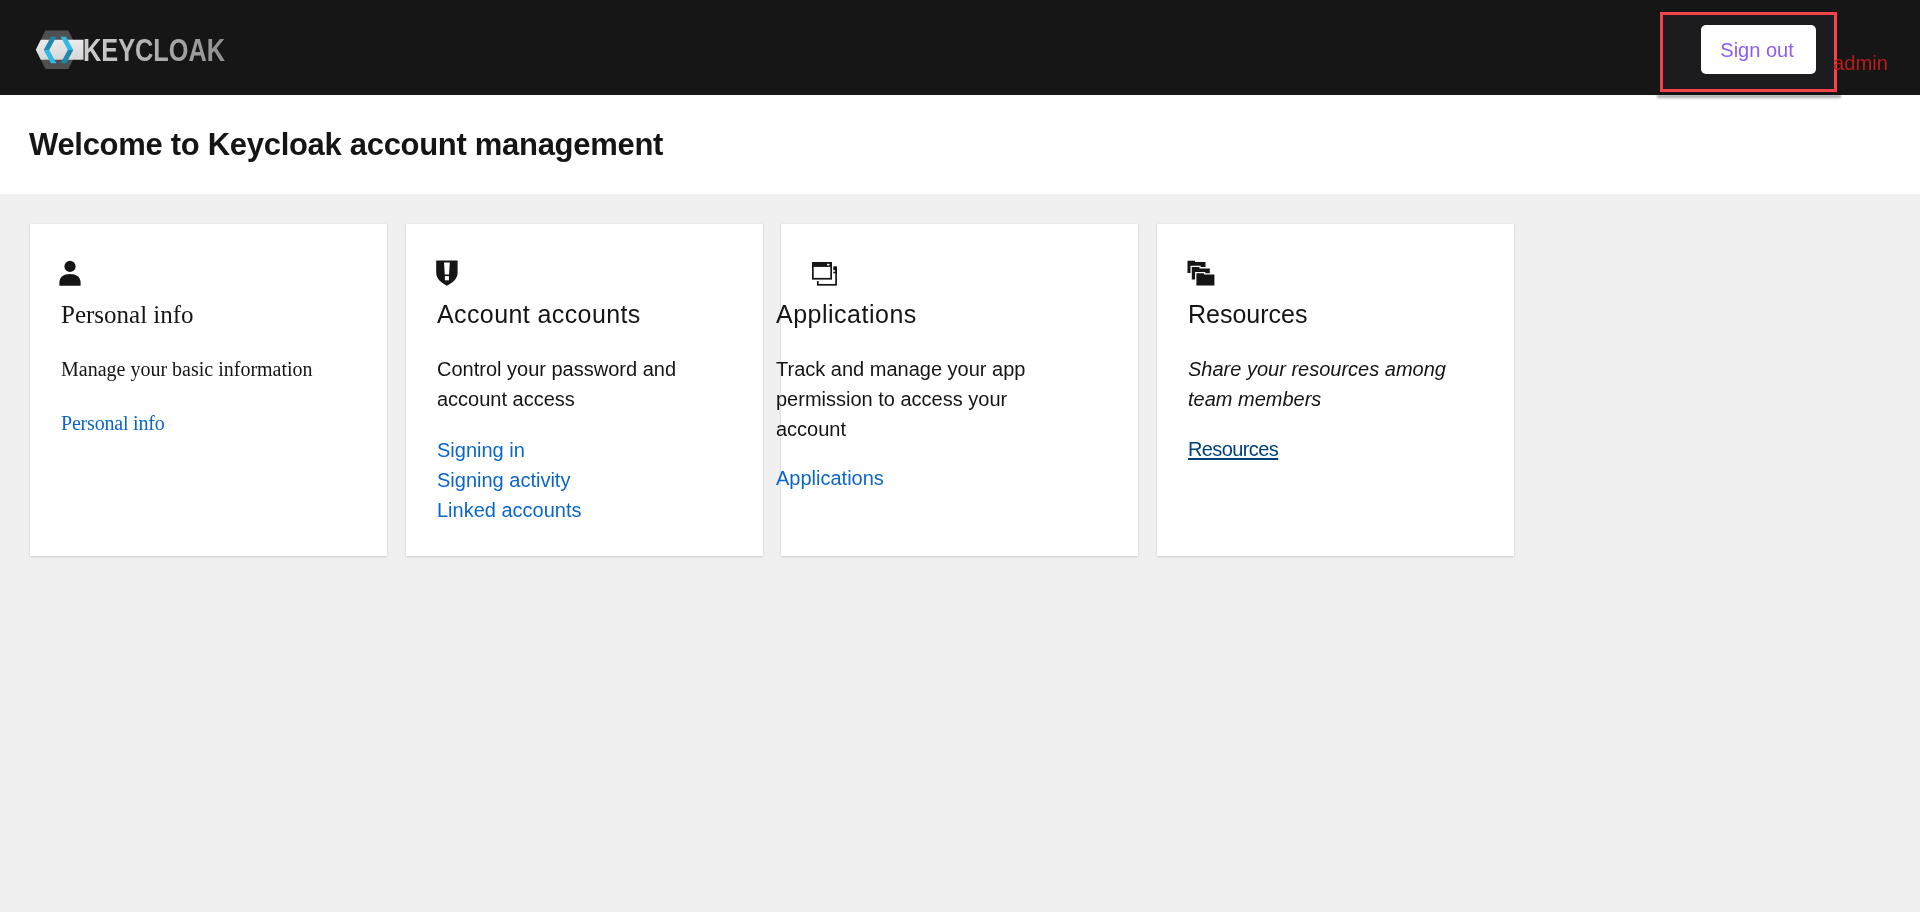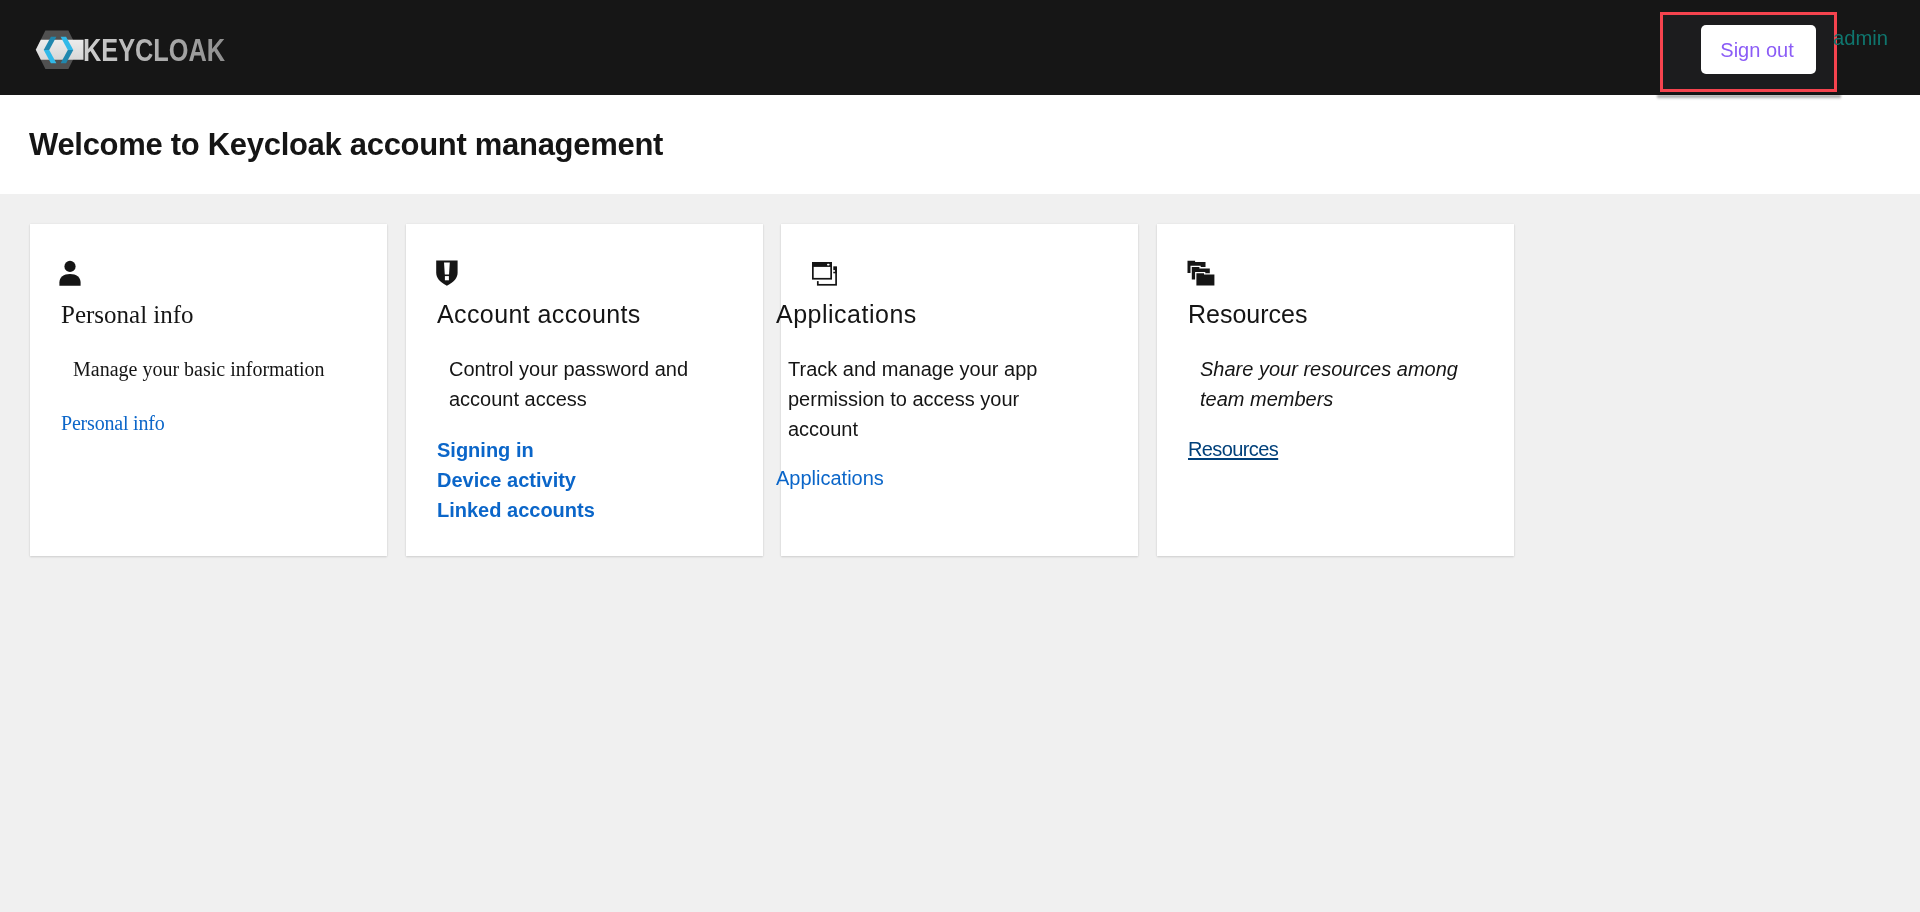--- a/index.html
+++ b/index.html
@@ -12,33 +12,33 @@
 
   
   #annfill { position:absolute; left:1660px; top:12px; width:177px; height:80px;
     background:#1c1c1e; border:3px solid #f5434e; }
   #annshadow { position:absolute; z-index:3; left:1657px; top:95px; width:184px; height:4px;
     background:linear-gradient(to bottom, rgba(0,0,0,0.50), rgba(0,0,0,0.04)); filter:blur(1.1px); }
   #sobtn { position:absolute; left:1701px; top:25px; width:115px; height:49px;
     background:#ffffff; border-radius:5px; }
   #sotxt { position:absolute; left:1699.5px; top:43px; width:115px; text-align:center;
     font-size:20px; line-height:14px; color:#8b5cf6; }
-  #adm { position:absolute; left:1833px; top:31px; font-size:20.2px; line-height:15px; color:#0f766e; }
+  #adm { position:absolute; left:1833px; top:56px; font-size:20.2px; line-height:15px; color:#b91c1c; }
 
   
   #band { position:absolute; left:0; top:95px; width:1920px; height:99px; background:#ffffff; }
   #h1 { position:absolute; left:29px; top:128.5px; font-size:31px; letter-spacing:-0.3px; line-height:31px; color:#151515; font-weight:700; }
 
   
   .card { position:absolute; top:224px; width:357px; height:332px; background:#ffffff;
     box-shadow:0 1px 2px rgba(3,3,3,0.13), 0 0 2px rgba(3,3,3,0.06); }
   #c1 { left:30px; } #c2 { left:406px; } #c3 { left:781px; } #c4 { left:1157px; }
 
   .title { position:absolute; font-size:25px; line-height:25px; color:#151515; }
-  .desc  { position:absolute; font-size:20px; line-height:30px; color:#151515;margin-left:12px; }
+  .desc  { position:absolute; font-size:20px; line-height:30px; color:#151515; }
   .links { position:absolute; font-size:20px; line-height:30px; }
   .links a { color:#0b66c9; text-decoration:none; display:block; }
   a.res { color:#00407a; text-decoration:underline; text-underline-offset:2px; text-decoration-thickness:2px; }
 
   .ls2 { letter-spacing:0.4px; } .ls3 { letter-spacing:0.5px; }
   .lk1 a { letter-spacing:-0.2px; } a.res { letter-spacing:-0.6px; }
   .t1 { left:61px;font-family:Liberation Serif, serif; }  .t2 { left:437px; } .t3 { left:776px; } .t4 { left:1188px; }
 </style>
 </head>
 <body>
@@ -126,23 +126,23 @@
 <div class="title t4" style="top:302px;">Resources</div>
 
 <div class="desc t1" style="top:354px;">Manage your basic information</div>
 <div class="desc t2" style="top:354px;">Control your password and<br>account access</div>
 <div class="desc t3" style="top:354px;">Track and manage your app<br>permission to access your<br>account</div>
 <div class="desc t4" style="top:354px;font-style:italic;">Share your resources among<br>team members</div>
 
 <div class="links t1 lk1" style="top:408px;">
     <a href="#">Personal info</a>
   </div>
-<div class="links t2" style="top:435px;font-weight:bold;">
+<div class="links t2" style="top:435px;">
     <a href="#">Signing in</a>
-    <a href="#">Device activity</a>
+    <a href="#">Signing activity</a>
     <a href="#">Linked accounts</a>
   </div>
 <div class="links t3" style="top:463px;">
     <a href="#">Applications</a>
   </div>
 <div class="links t4" style="top:434px;">
     <a href="#" class="res">Resources</a>
   </div>
 
 </body></html>

